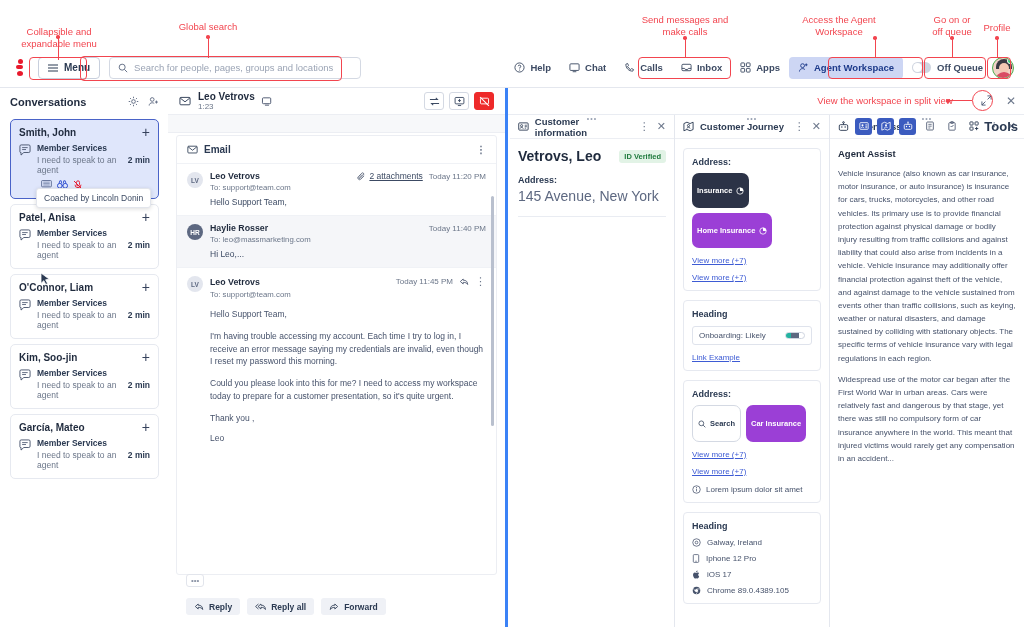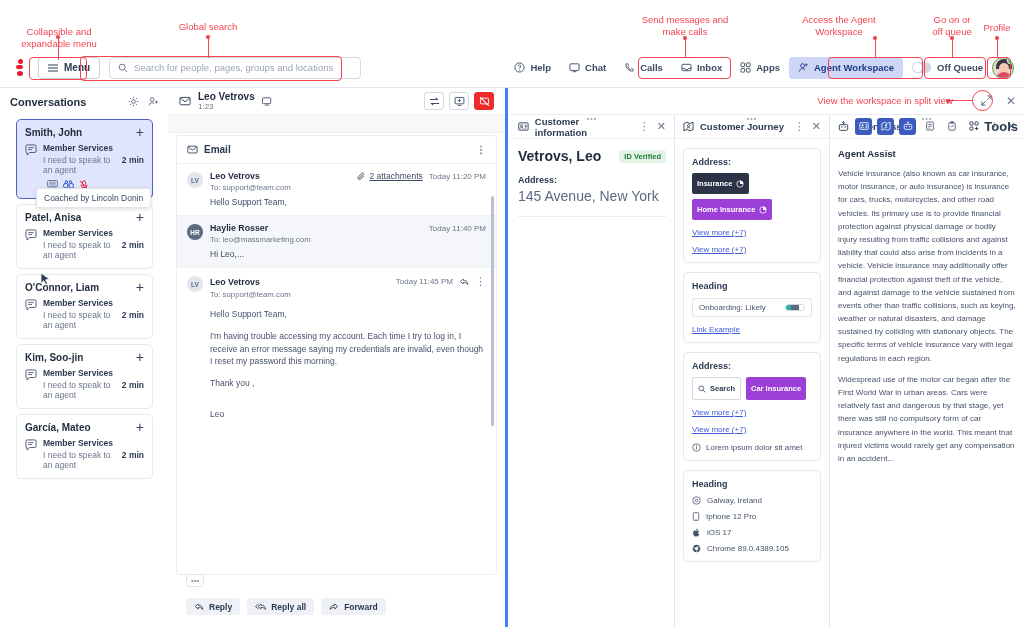--- a/index.html
+++ b/index.html
@@ -65,21 +65,21 @@
   
   .wsbar { position:absolute; left:0; top:88px; width:1024px; height:27px; background:#fff; border-bottom:1px solid #e9ecf2; }
   .wsbar .close { position:absolute; right:8px; top:7px; color:#6d788c; font-size:12px; line-height:12px;}
   .wsbar .split { position:absolute; right:32px; top:7px; color:#4a5873; font-size:11px; }
 
   
   .convo-panel { position:absolute; left:0; top:88px; width:170px; bottom:0; background:#fff; border-right:1px solid #e4e7ee; }
   .convo-head { display:flex; align-items:center; height:27px; padding:0 10px; }
   .convo-head h2 { font-size:11px; font-weight:bold; color:#1f2a3d; }
   .convo-head .ico { margin-left:auto; display:flex; gap:9px; color:#5c6880; }
-  .convo-list { padding:4px 16px; }
+  .convo-list { padding:4px 10px; }
   .convo-card {
     border:1px solid #e6e9f0; border-radius:5px; background:#fff; margin-bottom:5px;
     padding:7px 8px 8px 8px; position:relative;
   }
   .convo-card.active { background:#dfe6fb; border:1.4px solid #4a63c8; }
   .cc-top { display:flex; align-items:flex-start; }
   .cc-name { font-size:10px; font-weight:bold; color:#1f2a3d; }
   .cc-plus { margin-left:auto; font-size:14px; line-height:11px; color:#36425c; font-weight:300;}
   .cc-body { display:flex; gap:6px; margin-top:5px; align-items:flex-start;}
   .cc-chat-ico { color:#46526b; flex:0 0 auto; margin-top:1px;}
@@ -145,21 +145,21 @@
   .ci-name { font-size:14px; font-weight:bold; color:#1f2a3d;}
   .badge-green { margin-left:auto; background:#e2f3e6; color:#1f7a3d; font-size:7.5px; font-weight:bold; border-radius:3px; padding:2px 5px;}
   .ci-lab { font-size:9px; font-weight:bold; color:#2b3a52; margin-top:11px;}
   .ci-val { font-size:14px; color:#5d6881; margin-top:3px;}
   .ci-hr { border-top:1px solid #e9ecf2; margin-top:12px;}
 
   
   .cj-card { border:1px solid #e6e9f0; border-radius:4px; padding:8px; margin-bottom:9px; }
   .cj-lab { font-size:9px; font-weight:bold; color:#2b3a52; }
   .chips { display:flex; gap:5px; margin-top:6px; flex-wrap:wrap;}
-  .chip { display:flex; align-items:center; gap:4px; font-size:7.5px; font-weight:bold; border-radius:2px; padding:6px 5px; color:#fff; }
+  .chip { display:flex; align-items:center; gap:4px; font-size:7.5px; font-weight:bold; border-radius:7px; padding:13px 5px; color:#fff; }
   .chip.dark { background:#2c3347; }
   .chip.purple { background:#9b3fd6; }
   .chip.search { background:#fff; color:#2b3a52; border:1px solid #d4d9e3; }
   .vlink { display:block; font-size:8px; color:#3d5bd4; text-decoration:underline; margin-top:8px;}
   .prog-wrap { display:flex; align-items:center; gap:19px; border:1px solid #dfe3ec; border-radius:3px; padding:4px 6px; margin-top:7px;}
   .prog-wrap span { font-size:8px; color:#46526b; }
   .prog { flex:1 1 auto; height:7px; border-radius:4px; border:1px solid #cfd5e0; background:#fff; overflow:hidden; position:relative;}
   .prog i { position:absolute; left:0; top:0; bottom:0; display:block;}
   .prog i.a { width:30%; background:#24b2a0;}
   .prog i.b { left:30%; width:40%; background:#5d6881;}
@@ -599,22 +599,23 @@
             <span class="msg-date">Today 11:45 PM</span>
             <svg width="10" height="10" viewBox="0 0 12 12" fill="none">
                 <path d="M5 2.4L1.6 5.4 5 8.4V6.4c3 0 4.6 1 5.4 2.6 0-3.4-1.8-5.2-5.4-5.2z" stroke="#46526b" stroke-width="1" fill="none"></path>
               </svg>
             <span style="color:#6d788c;">⋮</span>
           </span>
         </div>
         <div class="msg-to">To: support@team.com</div>
         <div class="msg-p">Hello Support Team,</div>
         <div class="msg-p">I'm having trouble accessing my account. Each time I try to log in, I receive an error message saying my credentials are invalid, even though I reset my password this morning.</div>
+        <div class="msg-p">Could you please look into this for me? I need to access my workspace today to prepare for a customer presentation, so it's quite urgent.</div>
         <div class="msg-p" style="margin-bottom:0;">Thank you ,</div>
-        <div class="msg-p" style="margin-top:18px;">Leo</div>
+        <div class="msg-p" style="margin-top:8px;">Leo</div>
       </div>
     </div>
 
     <div class="eb-scroll"></div>
   </div>
 
   <div class="eb-more">•••</div>
 
   <div class="eb-actions">
     <div class="act">

